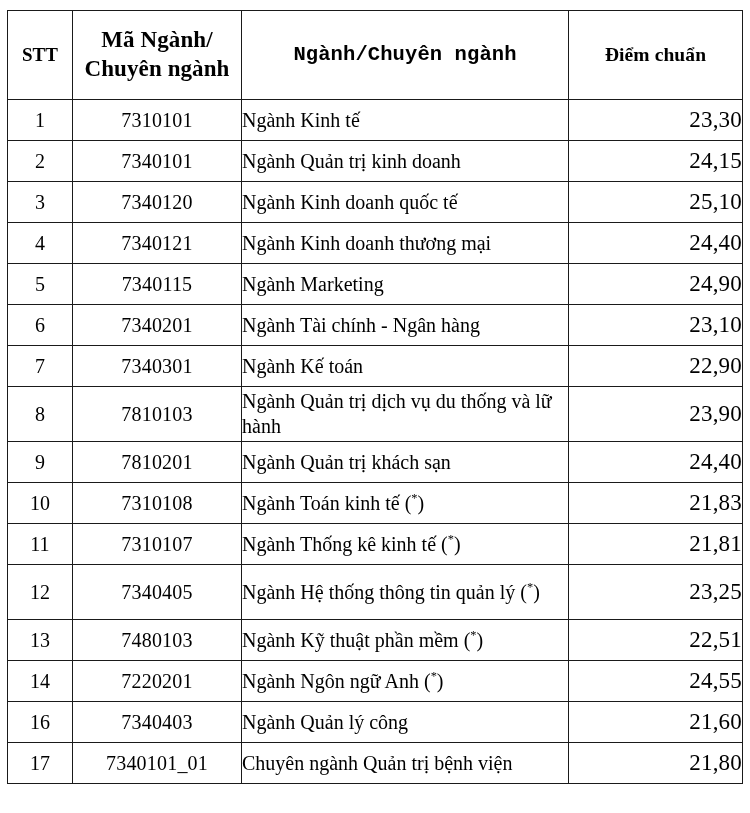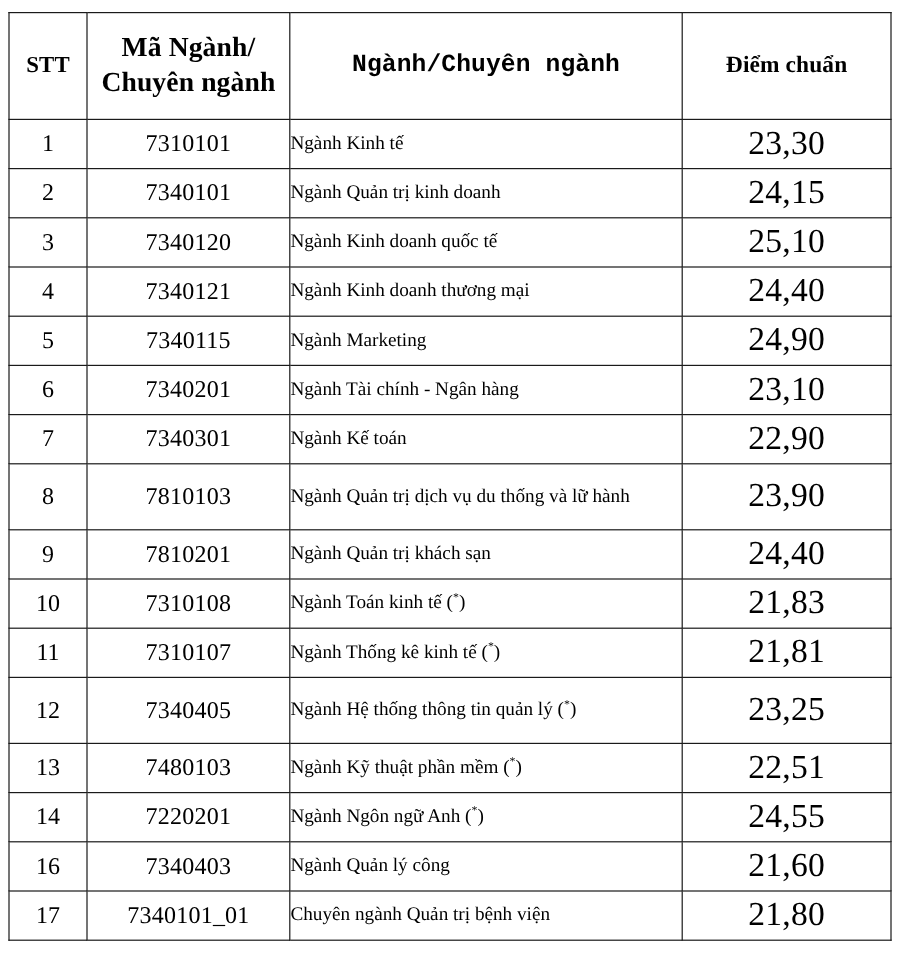--- a/index.html
+++ b/index.html
@@ -74,25 +74,25 @@
   }
   td.cell-code {
     text-align: center;
     font-size: 20px;
     letter-spacing: 0.2px;
   }
   td.cell-name {
     text-align: left;
     padding-left: 12px;
     padding-right: 6px;
-    font-size: 16px;
+    font-size: 20px;
   }
   td.cell-score {
-    text-align: center;
-    font-size: 28px;
+    text-align: right;
+    font-size: 23px;
     letter-spacing: 0.2px;
   }
 
   tr.row-tall td { height: 54px; }
   tr.row-tall td.cell-name { line-height: 1.24; }
 
   .star-note {
     display: inline;
     white-space: nowrap;
   }

